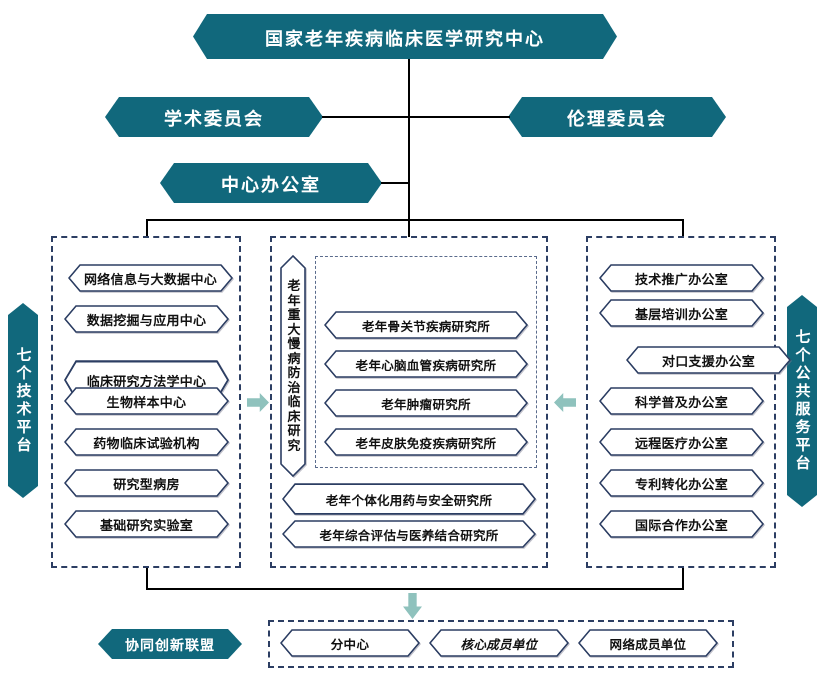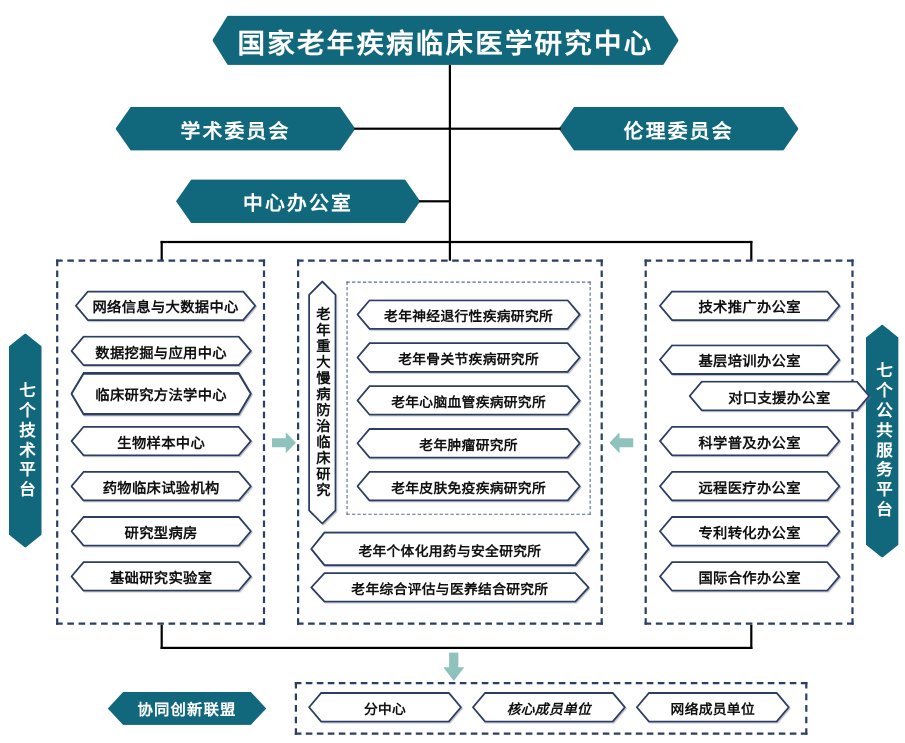--- a/index.html
+++ b/index.html
@@ -22,21 +22,21 @@
     clip-path:polygon(14px 0,calc(100% - 14px) 0,100% 50%,calc(100% - 14px) 100%,14px 100%,0 50%);
   }
 
   
   .teal{
     background:#11687c;
     color:#ffffff;
     font-weight:bold;
     letter-spacing:1px;
   }
-  .teal.big{font-size:25px;letter-spacing:2px;}
+  .teal.big{font-size:18px;letter-spacing:2px;}
   .teal.mid{font-size:18px;letter-spacing:2px;}
   .teal.small{font-size:14px;letter-spacing:1px;}
 
   
   .pill{
     position:absolute;
     box-sizing:border-box;
   }
   .pill svg{position:absolute;left:0;top:0;width:100%;height:100%;display:block;
             filter:drop-shadow(1.5px 1.5px 0.6px rgba(120,120,140,.45));}
@@ -135,21 +135,21 @@
       <polygon points="12,1 153,1 164,14 153,27 12,27 1,14" fill="#ffffff" stroke="#2c3e63" stroke-width="1.6"></polygon>
     </svg>
     <span>网络信息与大数据中心</span>
   </div>
   <div class="pill" style="left:64px;top:305px;width:165px;height:28px;">
     <svg viewBox="0 0 165 28" preserveAspectRatio="none">
       <polygon points="12,1 153,1 164,14 153,27 12,27 1,14" fill="#ffffff" stroke="#2c3e63" stroke-width="1.6"></polygon>
     </svg>
     <span>数据挖掘与应用中心</span>
   </div>
-  <div class="pill" style="left:64px;top:338px;width:165px;height:40px;">
+  <div class="pill" style="left:64px;top:360px;width:165px;height:40px;">
     <svg viewBox="0 0 165 28" preserveAspectRatio="none">
       <polygon points="12,1 153,1 164,14 153,27 12,27 1,14" fill="#ffffff" stroke="#2c3e63" stroke-width="1.6"></polygon>
     </svg>
     <span>临床研究方法学中心</span>
   </div>
   <div class="pill" style="left:64px;top:387px;width:165px;height:28px;">
     <svg viewBox="0 0 165 28" preserveAspectRatio="none">
       <polygon points="12,1 153,1 164,14 153,27 12,27 1,14" fill="#ffffff" stroke="#2c3e63" stroke-width="1.6"></polygon>
     </svg>
     <span>生物样本中心</span>
@@ -179,26 +179,20 @@
 
   <div class="vpill" style="left:280px;top:255px;width:26px;height:222px;">
     <svg viewBox="0 0 26 222" preserveAspectRatio="none">
       <polygon points="1,13 13,1 25,13 25,209 13,221 1,209" fill="#ffffff" stroke="#2c3e63" stroke-width="1.6"></polygon>
     </svg>
     <span>老年重大慢病防治临床研究</span>
   </div>
 
   <div class="dashbox thin" style="left:315px;top:256px;width:222px;height:212px;"></div>
 
-  <div class="pill sm" style="left:324px;top:272px;width:204px;height:28px;">
-    <svg viewBox="0 0 204 28" preserveAspectRatio="none">
-      <polygon points="12,1 192,1 203,14 192,27 12,27 1,14" fill="#ffffff" stroke="#2c3e63" stroke-width="1.6"></polygon>
-    </svg>
-    <span>老年神经退行性疾病研究所</span>
-  </div>
   <div class="pill sm" style="left:324px;top:311px;width:204px;height:28px;">
     <svg viewBox="0 0 204 28" preserveAspectRatio="none">
       <polygon points="12,1 192,1 203,14 192,27 12,27 1,14" fill="#ffffff" stroke="#2c3e63" stroke-width="1.6"></polygon>
     </svg>
     <span>老年骨关节疾病研究所</span>
   </div>
   <div class="pill sm" style="left:324px;top:350px;width:204px;height:28px;">
     <svg viewBox="0 0 204 28" preserveAspectRatio="none">
       <polygon points="12,1 192,1 203,14 192,27 12,27 1,14" fill="#ffffff" stroke="#2c3e63" stroke-width="1.6"></polygon>
     </svg>
@@ -235,21 +229,21 @@
   <div class="dashbox" style="left:586px;top:236px;width:190px;height:332px;"></div>
 
   <div class="vbanner" style="left:787px;top:295px;width:30px;height:212px;">七个公共服务平台</div>
 
   <div class="pill" style="left:599px;top:264px;width:165px;height:28px;">
     <svg viewBox="0 0 165 28" preserveAspectRatio="none">
       <polygon points="12,1 153,1 164,14 153,27 12,27 1,14" fill="#ffffff" stroke="#2c3e63" stroke-width="1.6"></polygon>
     </svg>
     <span>技术推广办公室</span>
   </div>
-  <div class="pill" style="left:599px;top:313px;width:165px;height:28px;">
+  <div class="pill" style="left:599px;top:299px;width:165px;height:28px;">
     <svg viewBox="0 0 165 28" preserveAspectRatio="none">
       <polygon points="12,1 153,1 164,14 153,27 12,27 1,14" fill="#ffffff" stroke="#2c3e63" stroke-width="1.6"></polygon>
     </svg>
     <span>基层培训办公室</span>
   </div>
   <div class="pill" style="left:626px;top:346px;width:165px;height:28px;">
     <svg viewBox="0 0 165 28" preserveAspectRatio="none">
       <polygon points="12,1 153,1 164,14 153,27 12,27 1,14" fill="#ffffff" stroke="#2c3e63" stroke-width="1.6"></polygon>
     </svg>
     <span>对口支援办公室</span>

